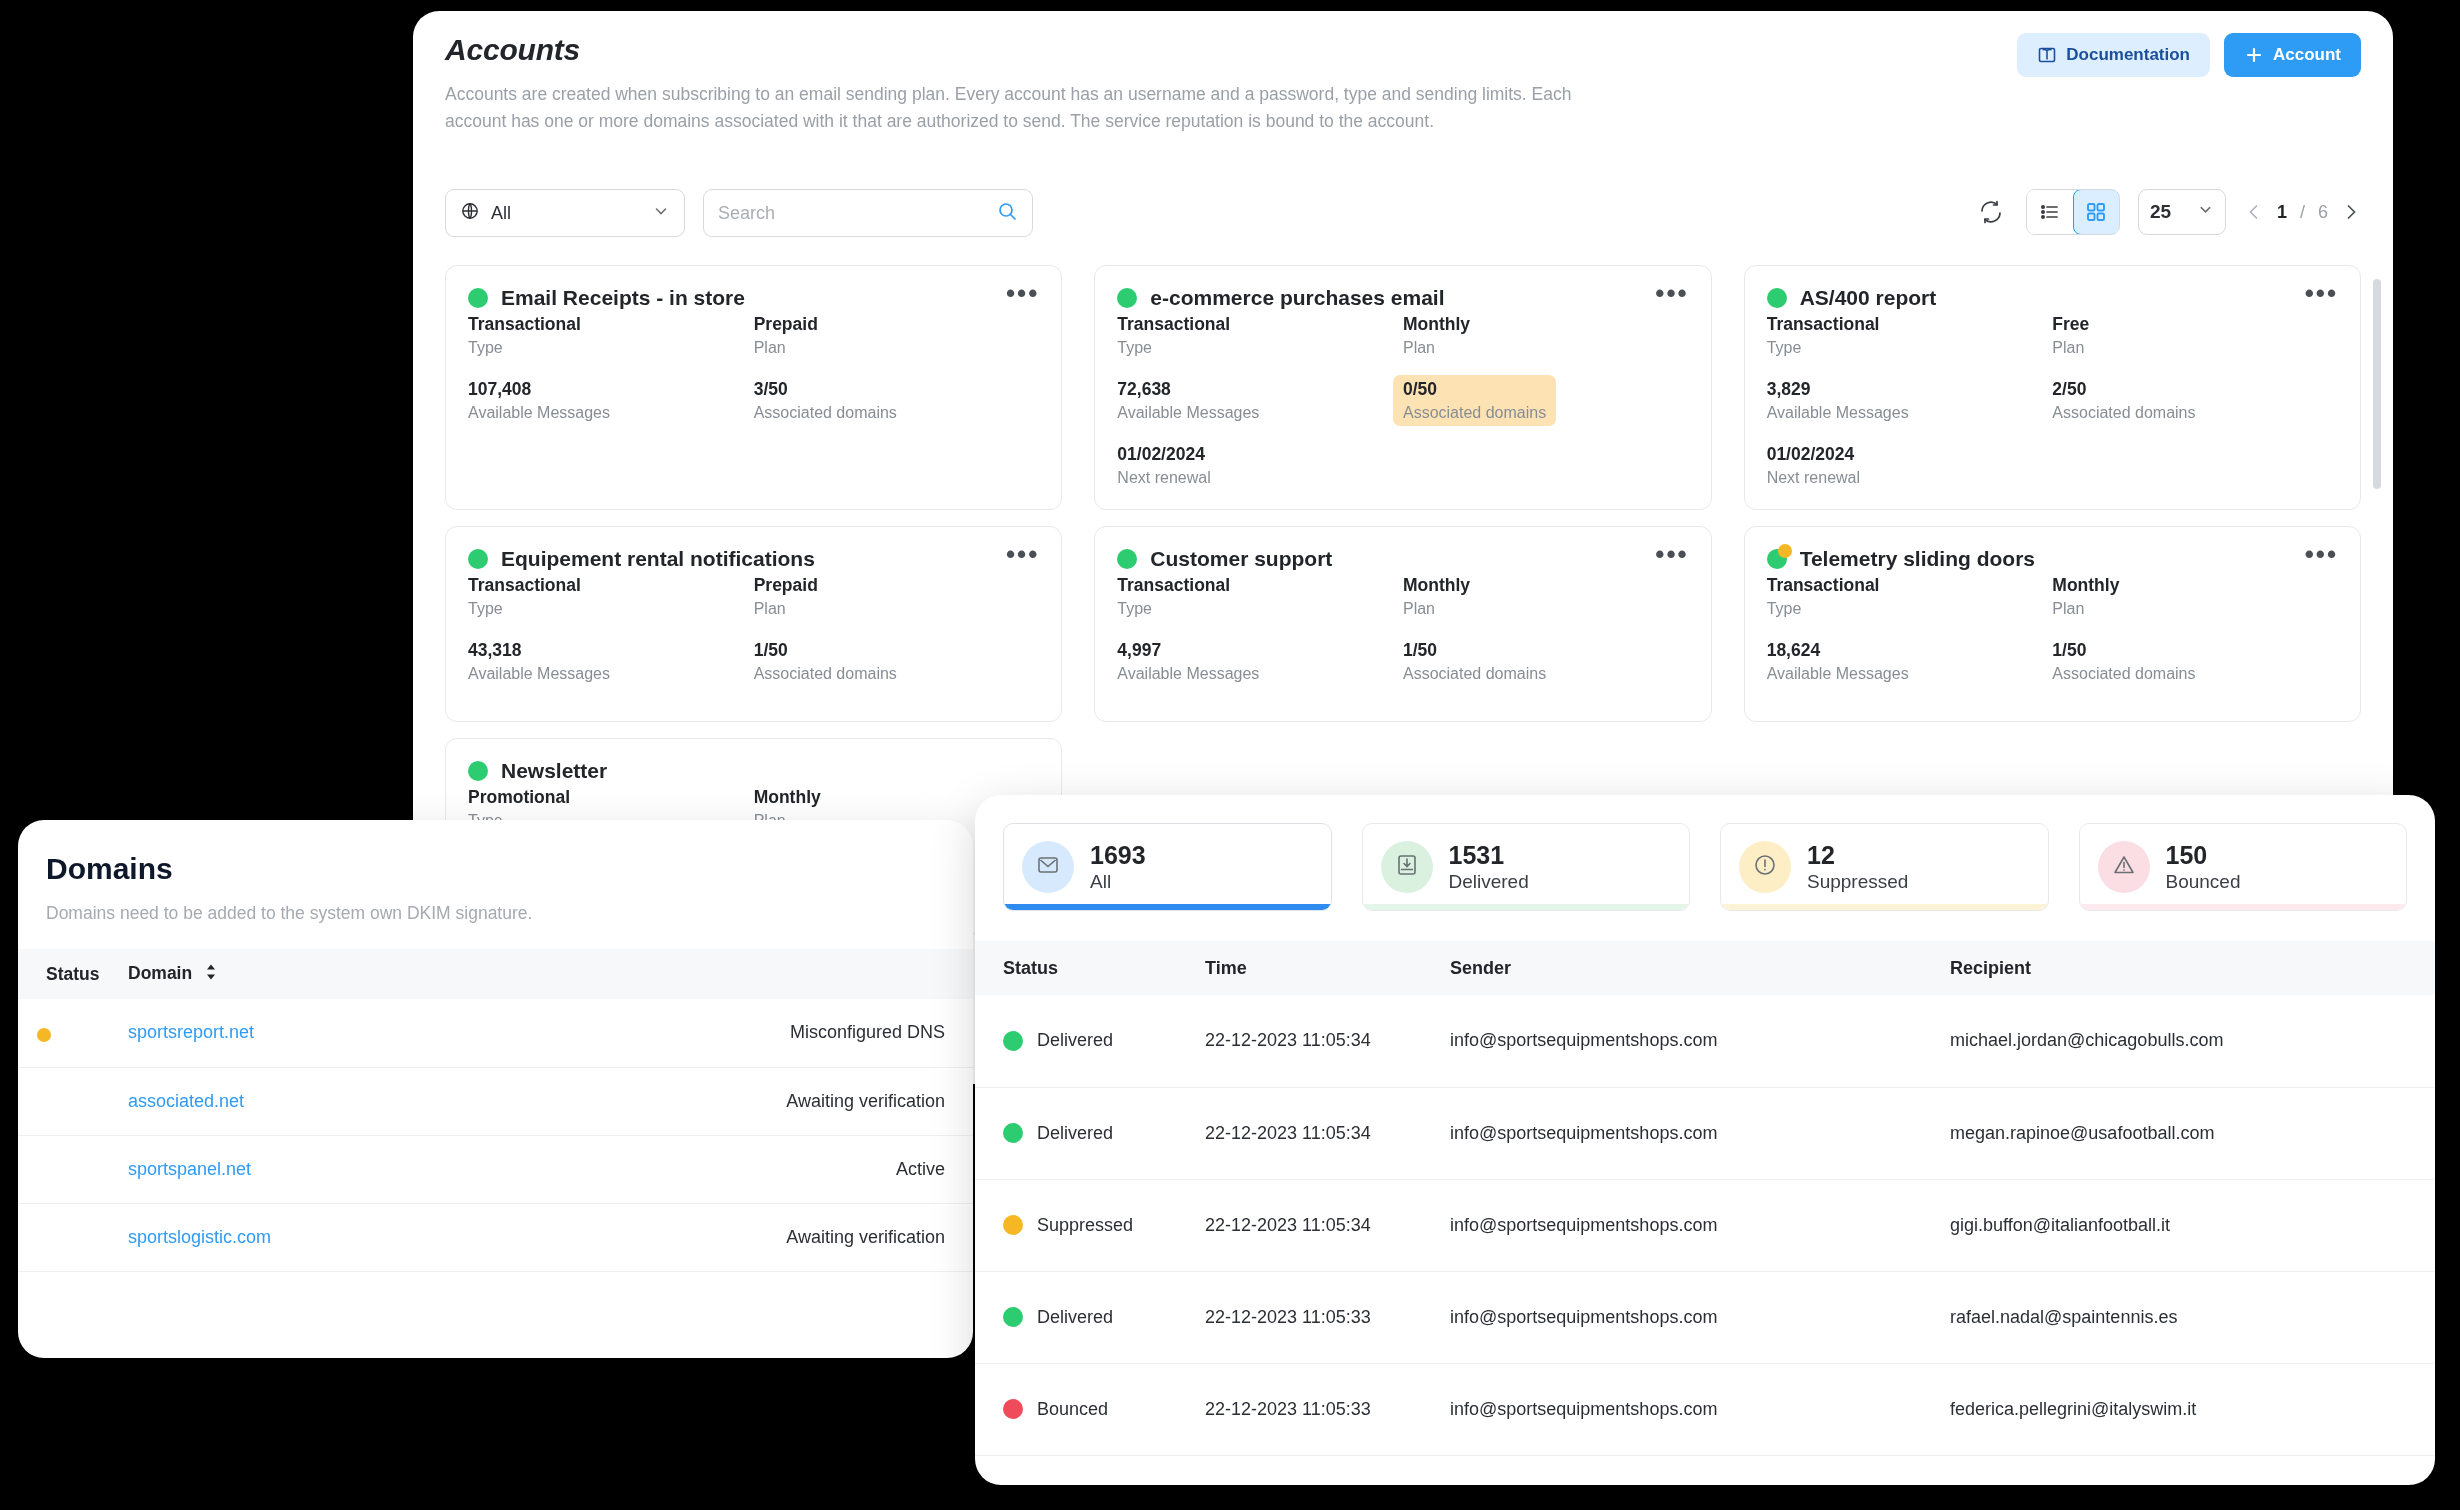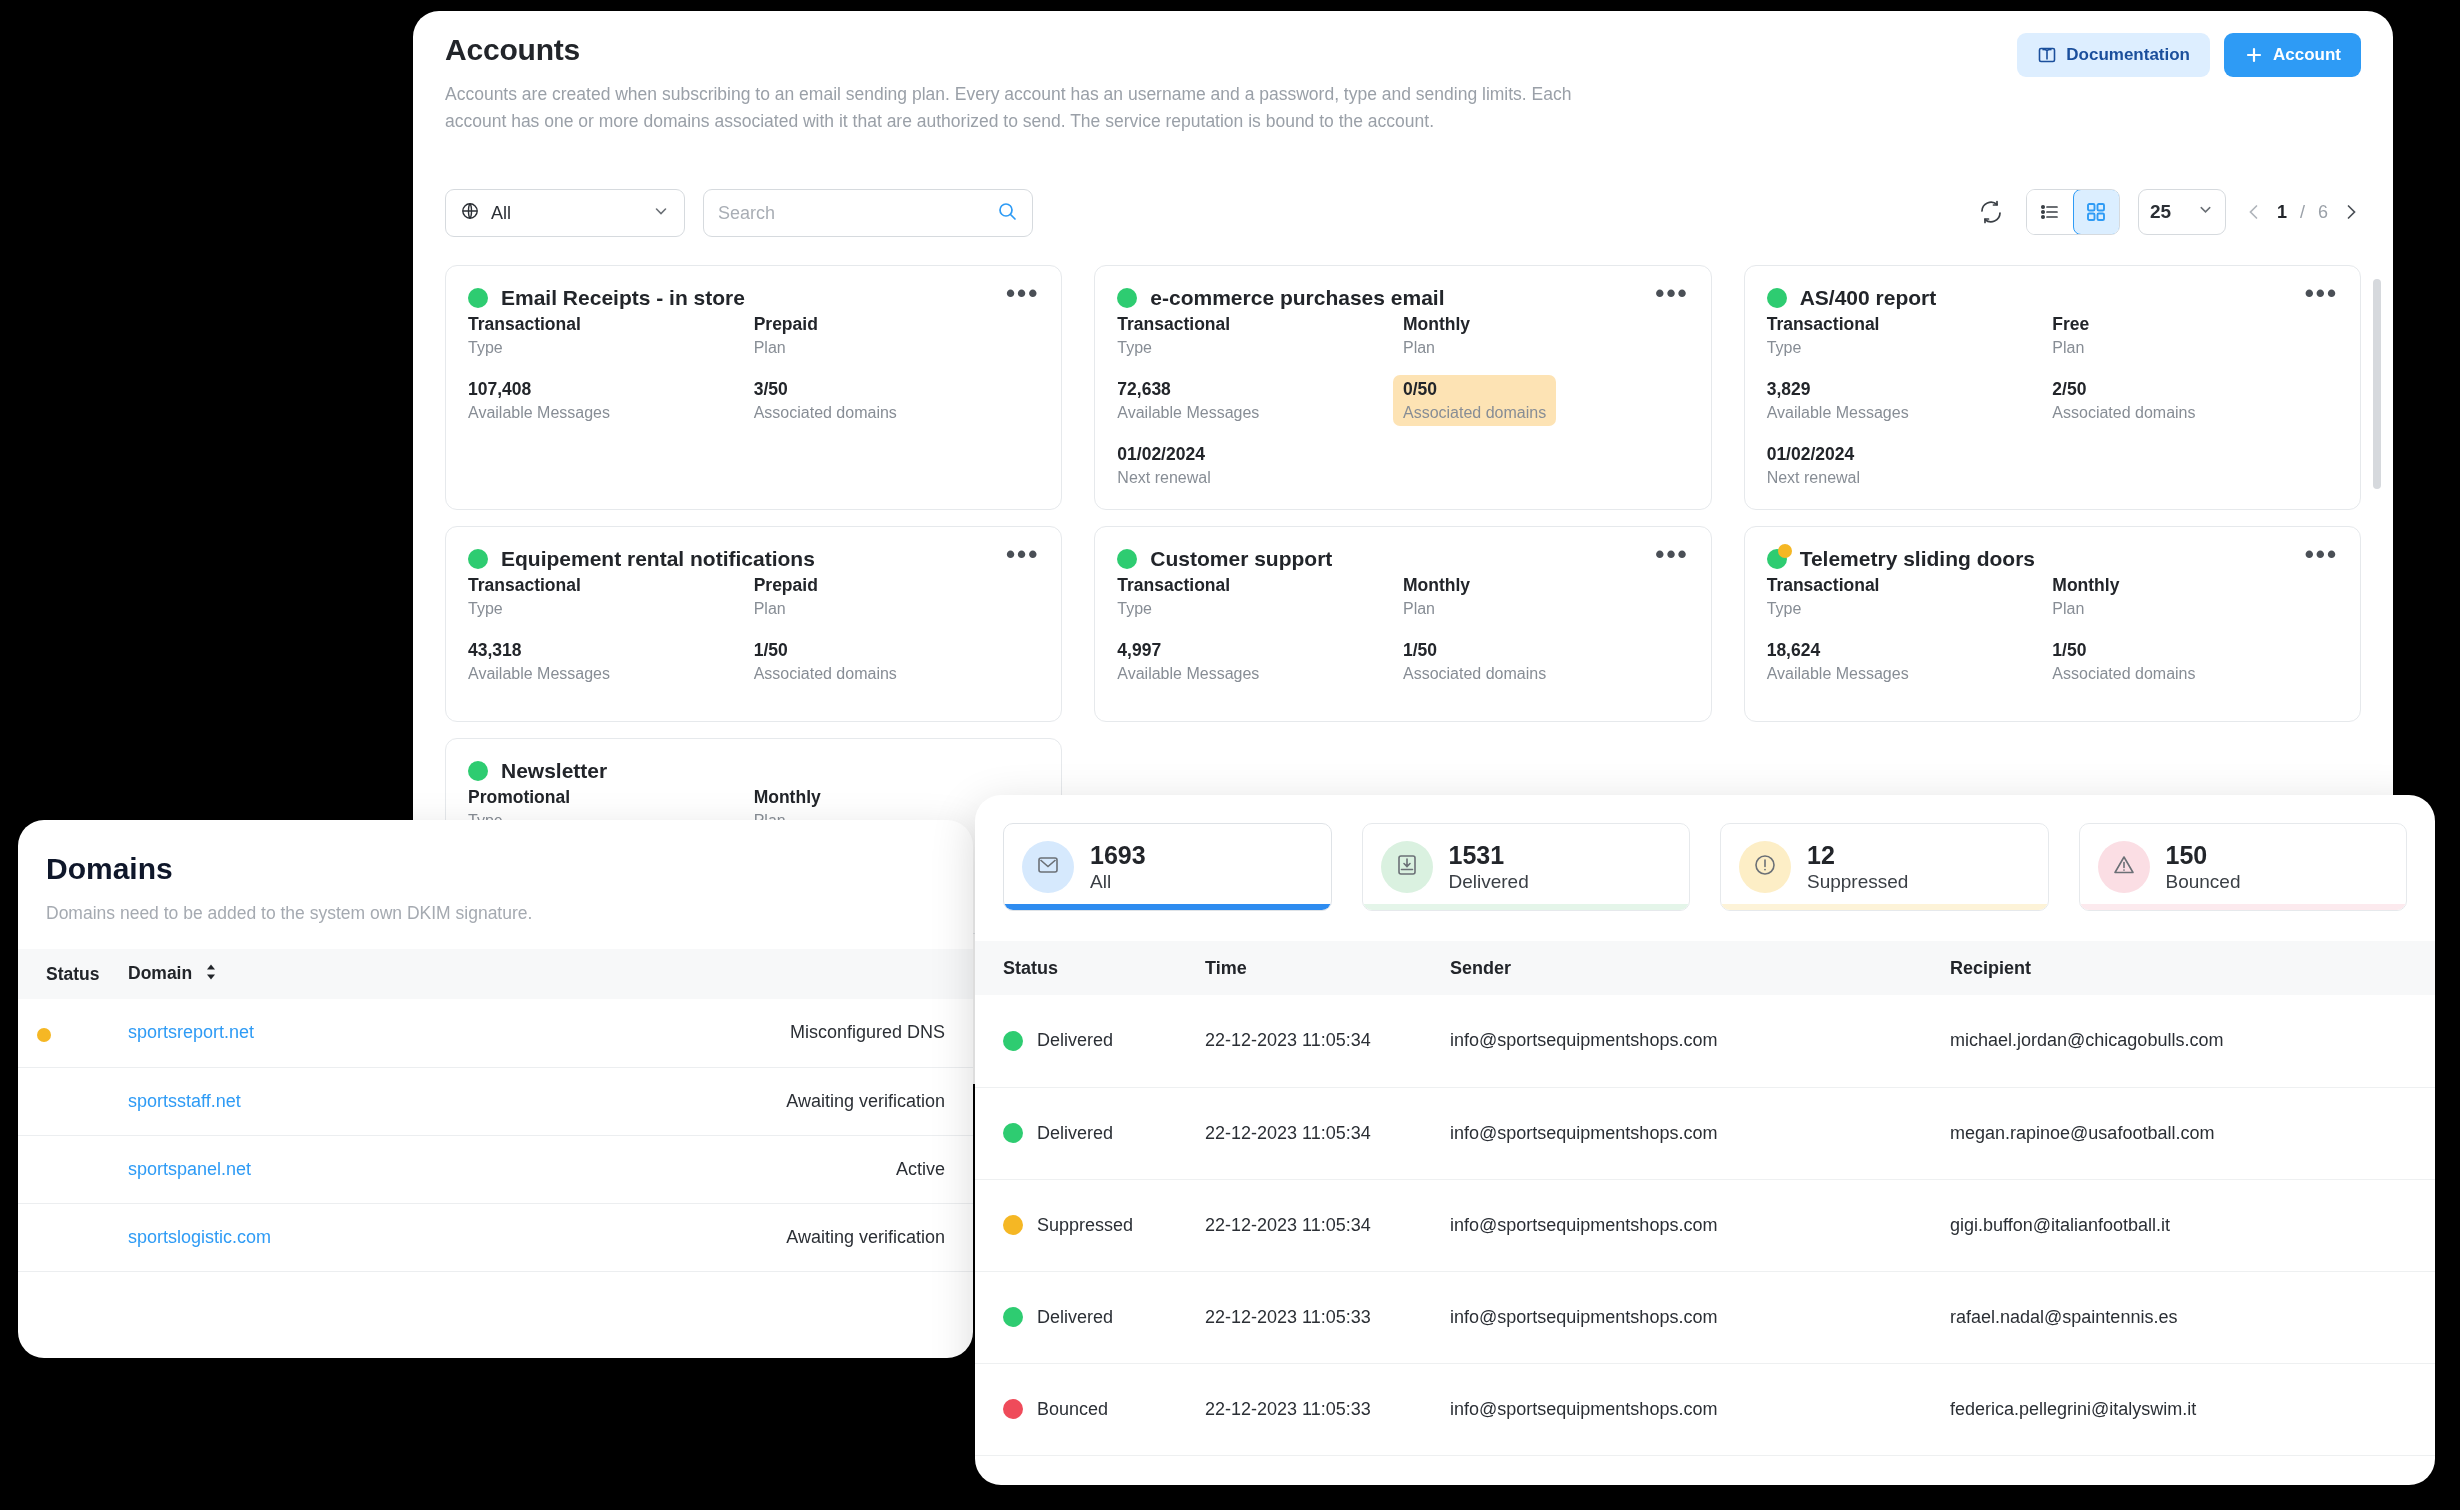--- a/index.html
+++ b/index.html
@@ -18,20 +18,21 @@
     width: 1980px; height: 1073px;
     background: #ffffff;
     border-radius: 26px;
     overflow: hidden;
     box-shadow: 0 10px 40px rgba(0,0,0,0.10);
   }
   .acc-header { padding: 22px 32px 0 32px; position: relative; }
   .acc-title {
     font-size: 30px; font-weight: bold; color: #22252a;
     letter-spacing: -0.2px;
+    font-style: italic;
   }
   .acc-desc {
     margin-top: 14px;
     font-size: 17.5px; line-height: 1.55; color: #9aa0a8;
     max-width: 1180px;
   }
   .acc-header-btns {
     position: absolute; right: 32px; top: 22px;
     display: flex; gap: 14px; align-items: center;
   }
@@ -562,21 +563,21 @@
         </tr>
       </thead>
       <tbody>
         <tr>
           <td><span class="dot dot-green dual"></span></td>
           <td class="col-domain"><a href="#">sportsreport.net</a></td>
           <td class="col-state">Misconfigured DNS</td>
         </tr>
         <tr>
           <td><span class="dot dot-yellow"></span></td>
-          <td class="col-domain"><a href="#">sportsstaff.net</a></td>
+          <td class="col-domain"><a href="#">associated.net</a></td>
           <td class="col-state">Awaiting verification</td>
         </tr>
         <tr>
           <td><span class="dot dot-green"></span></td>
           <td class="col-domain"><a href="#">sportspanel.net</a></td>
           <td class="col-state">Active</td>
         </tr>
         <tr>
           <td><span class="dot dot-yellow"></span></td>
           <td class="col-domain"><a href="#">sportslogistic.com</a></td>

